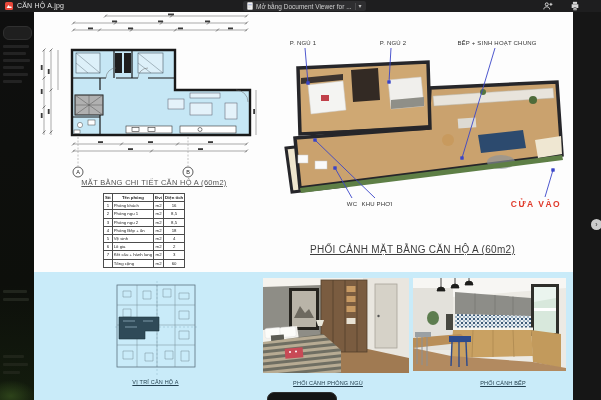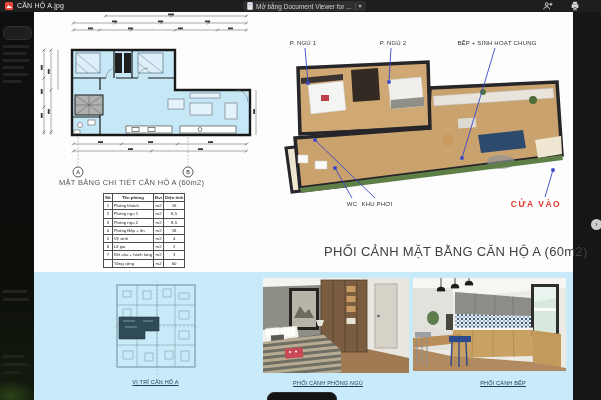--- a/index.html
+++ b/index.html
@@ -19,23 +19,23 @@
   .tb-icon svg{display:block;}
 
   
   #sidebar{position:absolute;left:0;top:12px;width:34px;height:388px;background:linear-gradient(#0f0f0f 0%,#0d0f0b 70%,#131c0d 100%);z-index:5;}
   #sidebar .pill{position:absolute;left:3px;top:14px;width:27px;height:12px;background:#1f1f1f;border:0.5px solid #303030;border-radius:6px;}
   #sidebar .sbar{position:absolute;left:3px;height:3px;background:#232323;border-radius:1px;}
   #green-blob{position:absolute;left:0;top:380px;width:36px;height:20px;background:radial-gradient(ellipse at 30% 80%, #2d431a 0%, rgba(20,30,10,0) 70%);z-index:6;}
 
   
   #page{position:absolute;left:34px;top:12px;width:539px;height:379px;background:#fdfdfd;z-index:10;}
-  .doc-title{position:absolute;color:#555;letter-spacing:.3px;white-space:nowrap;}
+  .doc-title{position:absolute;text-align:center;color:#555;text-decoration:underline;letter-spacing:.3px;white-space:nowrap;}
   #plan-title{left:25px;top:166px;width:190px;font-size:7.5px;}
-  #persp-title{left:290px;top:232px;width:200px;font-size:13px;color:#3e3e3e;}
+  #persp-title{left:276px;top:232px;width:200px;font-size:10px;color:#3e3e3e;}
 
   
   #area-table{position:absolute;left:69px;top:181px;width:82px;border-collapse:collapse;background:#fff;}
   #area-table th,#area-table td{border:0.5px solid #4c4c4c;font-size:4.3px;line-height:7.2px;padding:0 1px;color:#222;text-align:center;white-space:nowrap;overflow:hidden;}
   #area-table th{font-weight:bold;}
   #area-table td:nth-child(2){text-align:left;}
   #area-table td:nth-child(1){width:8px;}
   #area-table td:nth-child(3){width:11px;}
   #area-table td:nth-child(4){width:17px;}
 

